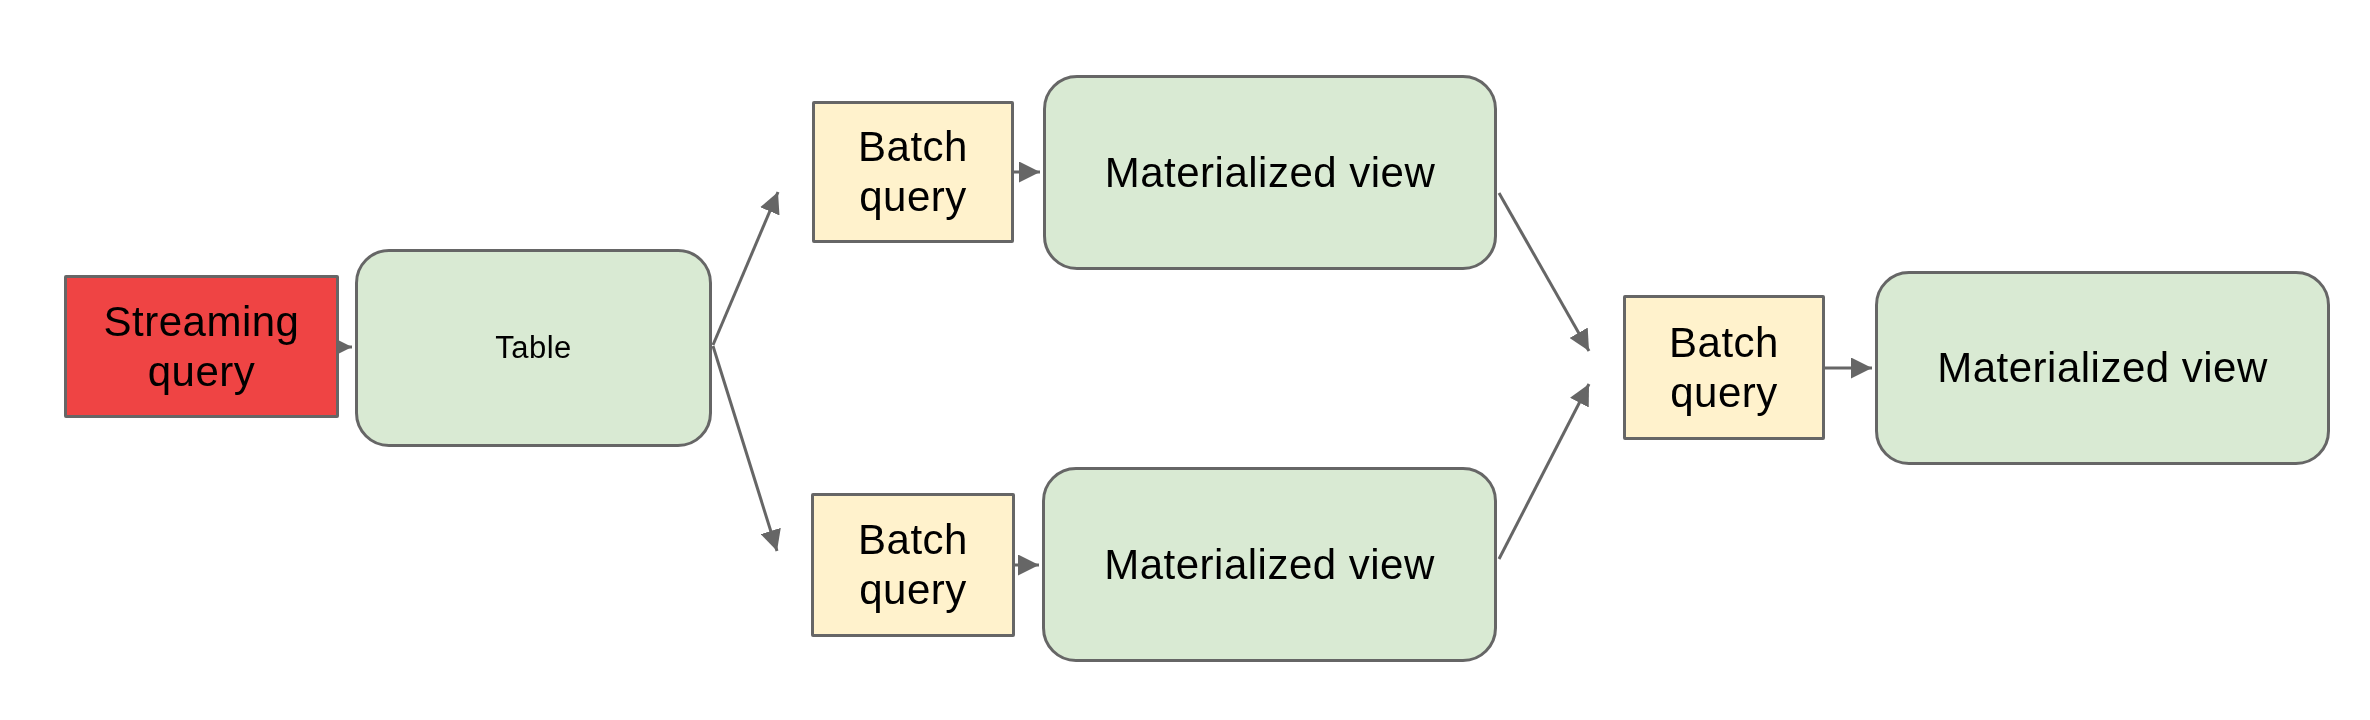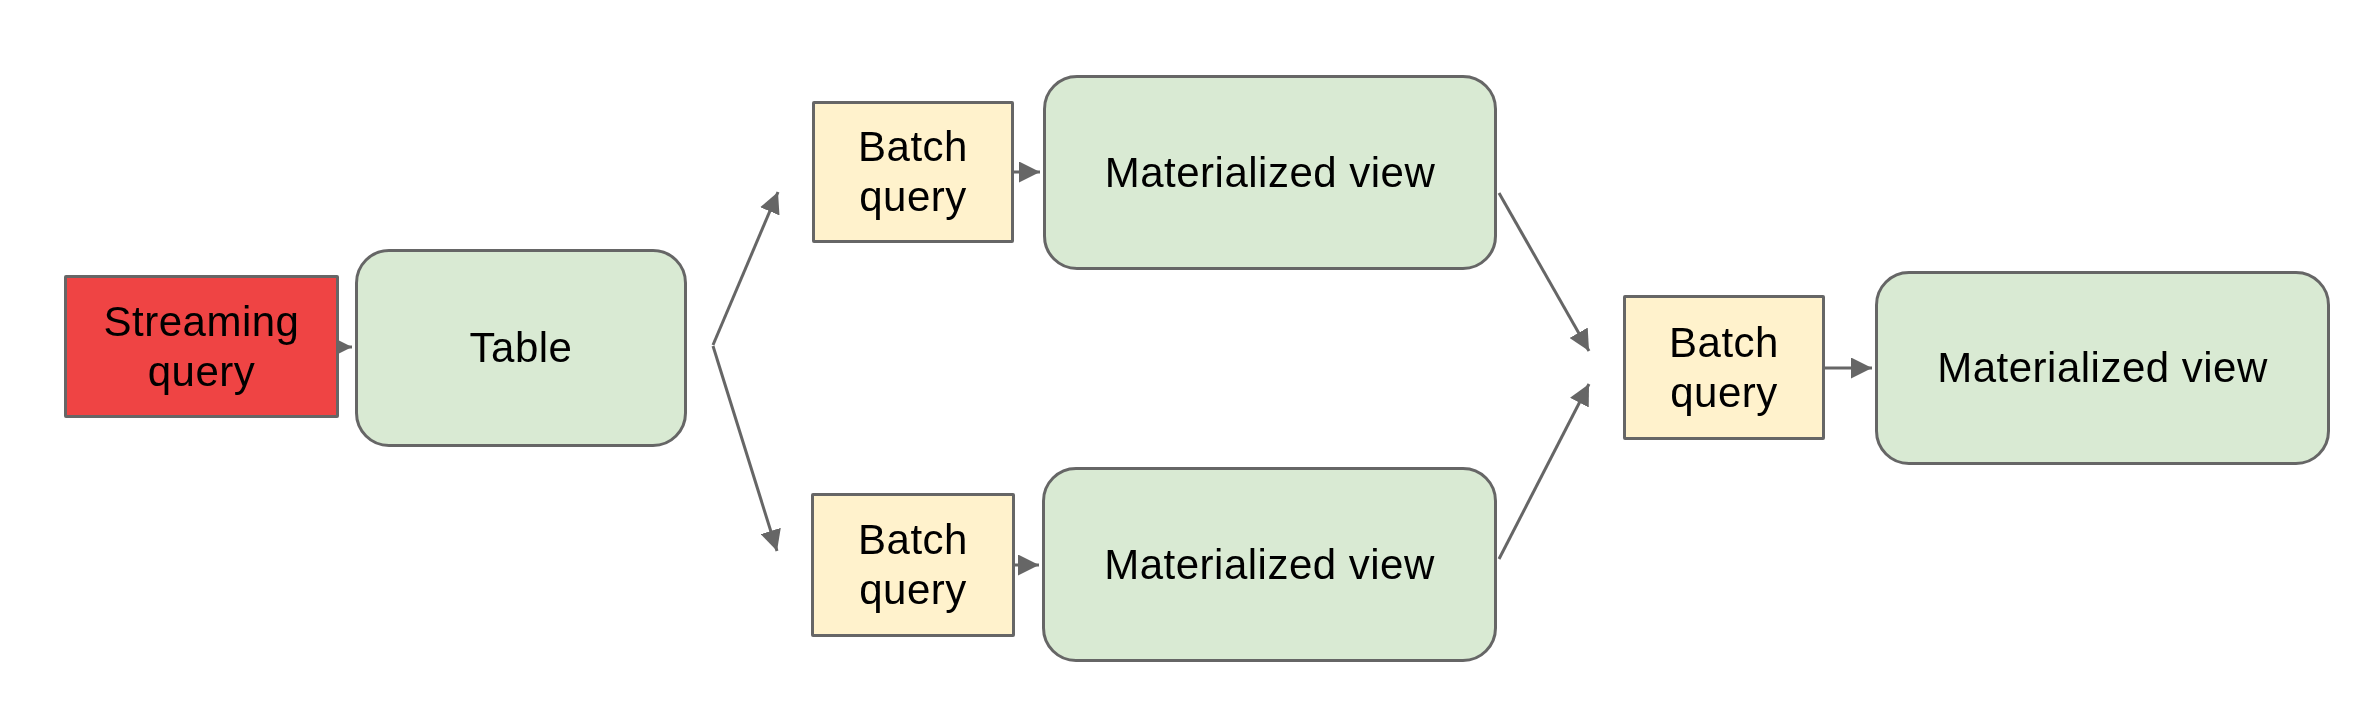--- a/index.html
+++ b/index.html
@@ -45,21 +45,21 @@
       <line x1="713" y1="345" x2="778" y2="192" stroke="#666666" stroke-width="3" marker-end="url(#arrowhead)"></line>
       <line x1="713" y1="346" x2="777" y2="551" stroke="#666666" stroke-width="3" marker-end="url(#arrowhead)"></line>
       <line x1="984" y1="172" x2="1040" y2="172" stroke="#666666" stroke-width="3" marker-end="url(#arrowhead)"></line>
       <line x1="985" y1="565" x2="1039" y2="565" stroke="#666666" stroke-width="3" marker-end="url(#arrowhead)"></line>
       <line x1="1499" y1="193" x2="1589" y2="351" stroke="#666666" stroke-width="3" marker-end="url(#arrowhead)"></line>
       <line x1="1499" y1="559" x2="1589" y2="384" stroke="#666666" stroke-width="3" marker-end="url(#arrowhead)"></line>
       <line x1="1795" y1="368" x2="1872" y2="368" stroke="#666666" stroke-width="3" marker-end="url(#arrowhead)"></line>
     </svg>
     <div class="node rect" style="left: 32px; top: 275px; width: 275px; height: 143px; background: #ef4444; border: 3px solid rgb(102, 102, 102); color: rgb(0, 0, 0); font-size: 42px; line-height: 50px;"><span>Streaming
 query</span></div>
-    <div class="node rounded" style="left: 355px; top: 249px; width: 332px; height: 198px; background: rgb(217, 234, 211); border: 3px solid rgb(102, 102, 102); color: rgb(0, 0, 0); font-size: 42px; line-height: 50px; border-radius: 34px;"><span>Table</span></div>
+    <div class="node rounded" style="left: 355px; top: 249px; width: 357px; height: 198px; background: rgb(217, 234, 211); border: 3px solid rgb(102, 102, 102); color: rgb(0, 0, 0); font-size: 31px; line-height: 50px; border-radius: 34px;"><span>Table</span></div>
     <div class="node rect" style="left: 780px; top: 101px; width: 202px; height: 142px; background: rgb(255, 242, 204); border: 3px solid rgb(102, 102, 102); color: rgb(0, 0, 0); font-size: 42px; line-height: 50px;"><span>Batch
 query</span></div>
     <div class="node rounded" style="left: 1043px; top: 75px; width: 454px; height: 195px; background: rgb(217, 234, 211); border: 3px solid rgb(102, 102, 102); color: rgb(0, 0, 0); font-size: 42px; line-height: 50px; border-radius: 34px;"><span>Materialized view</span></div>
     <div class="node rect" style="left: 779px; top: 493px; width: 204px; height: 144px; background: rgb(255, 242, 204); border: 3px solid rgb(102, 102, 102); color: rgb(0, 0, 0); font-size: 42px; line-height: 50px;"><span>Batch
 query</span></div>
     <div class="node rounded" style="left: 1042px; top: 467px; width: 455px; height: 195px; background: rgb(217, 234, 211); border: 3px solid rgb(102, 102, 102); color: rgb(0, 0, 0); font-size: 42px; line-height: 50px; border-radius: 34px;"><span>Materialized view</span></div>
     <div class="node rect" style="left: 1591px; top: 295px; width: 202px; height: 145px; background: rgb(255, 242, 204); border: 3px solid rgb(102, 102, 102); color: rgb(0, 0, 0); font-size: 42px; line-height: 50px;"><span>Batch
 query</span></div>
     <div class="node rounded" style="left: 1875px; top: 271px; width: 455px; height: 194px; background: rgb(217, 234, 211); border: 3px solid rgb(102, 102, 102); color: rgb(0, 0, 0); font-size: 42px; line-height: 50px; border-radius: 34px;"><span>Materialized view</span></div>
   </div>

